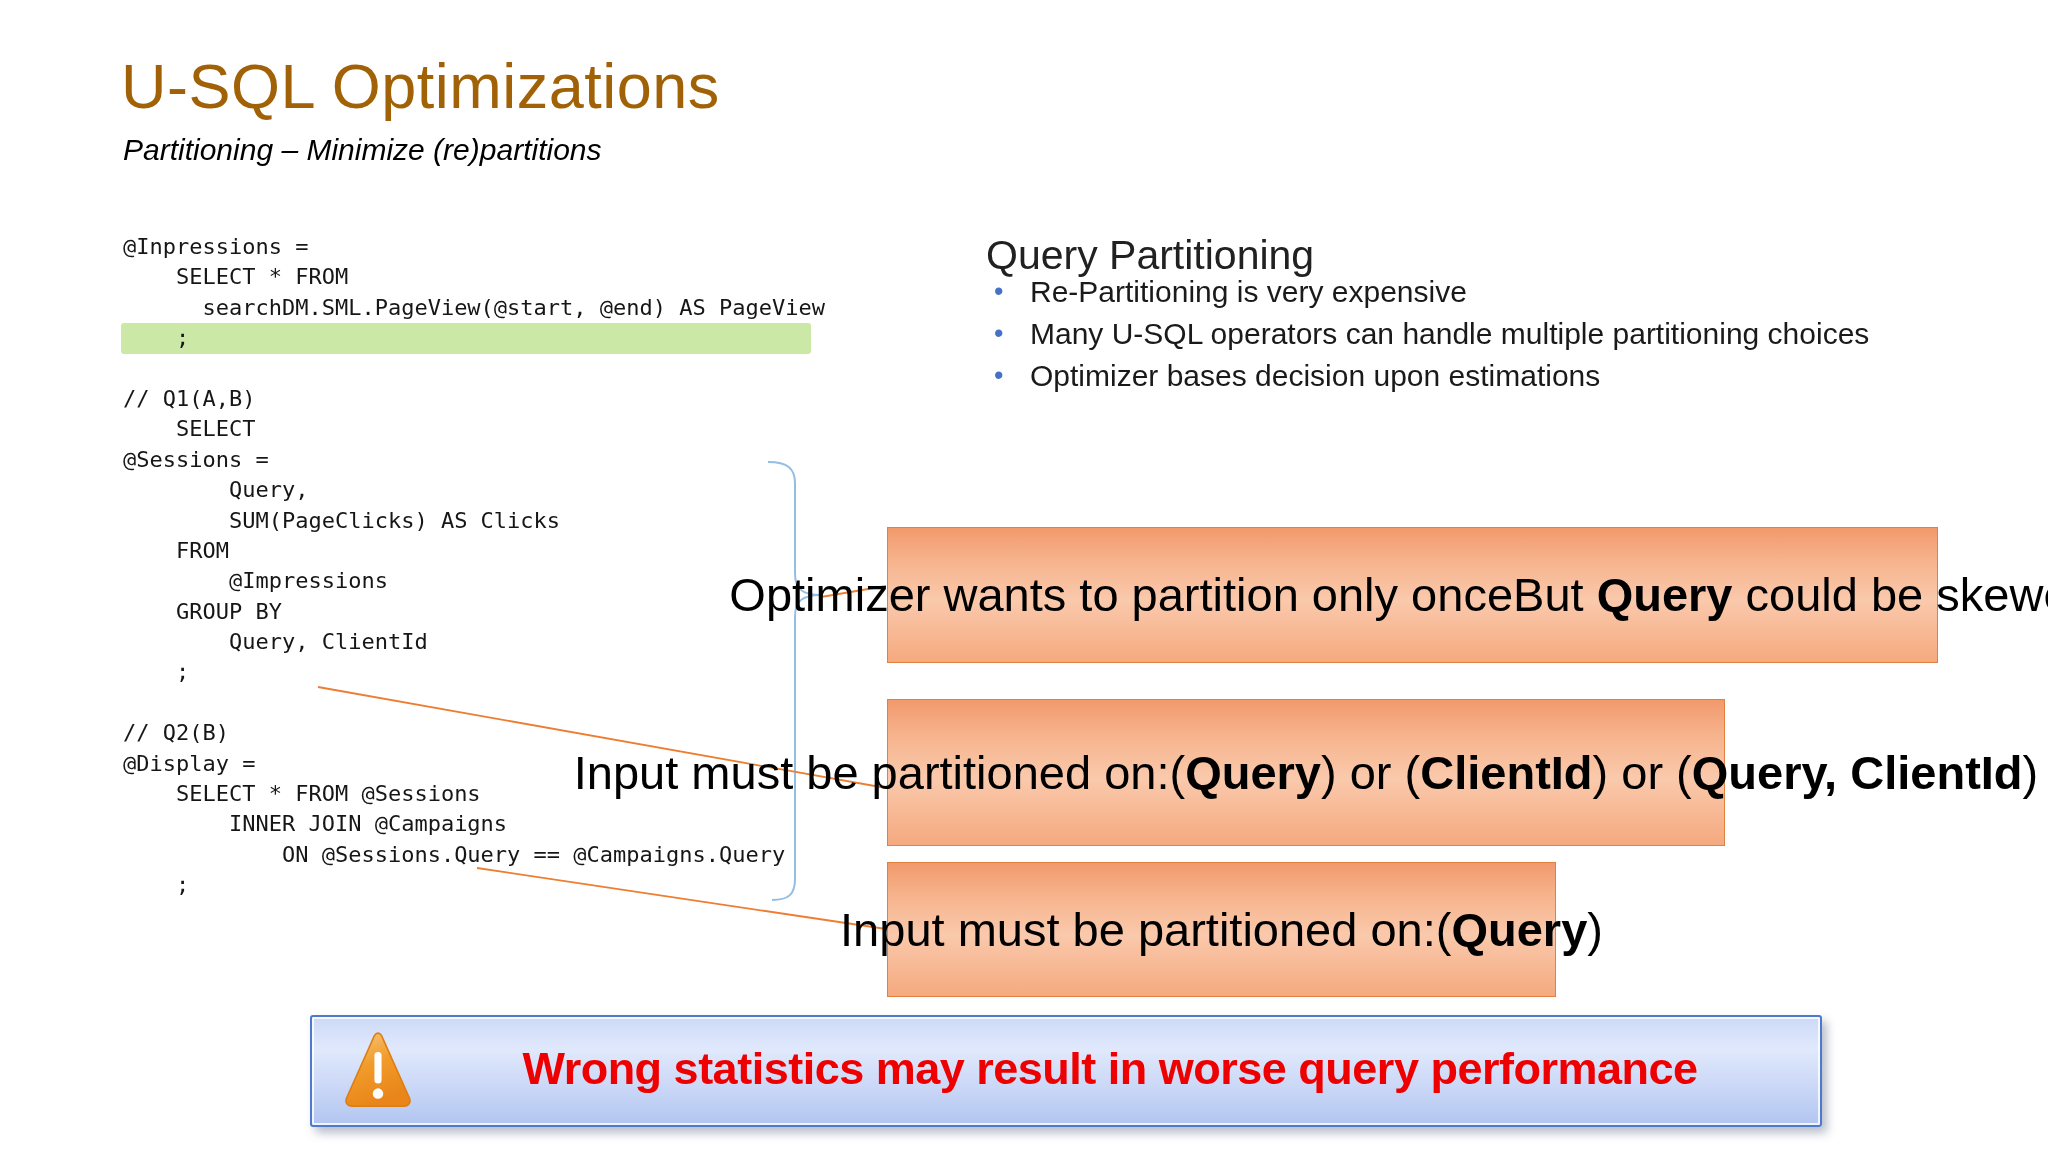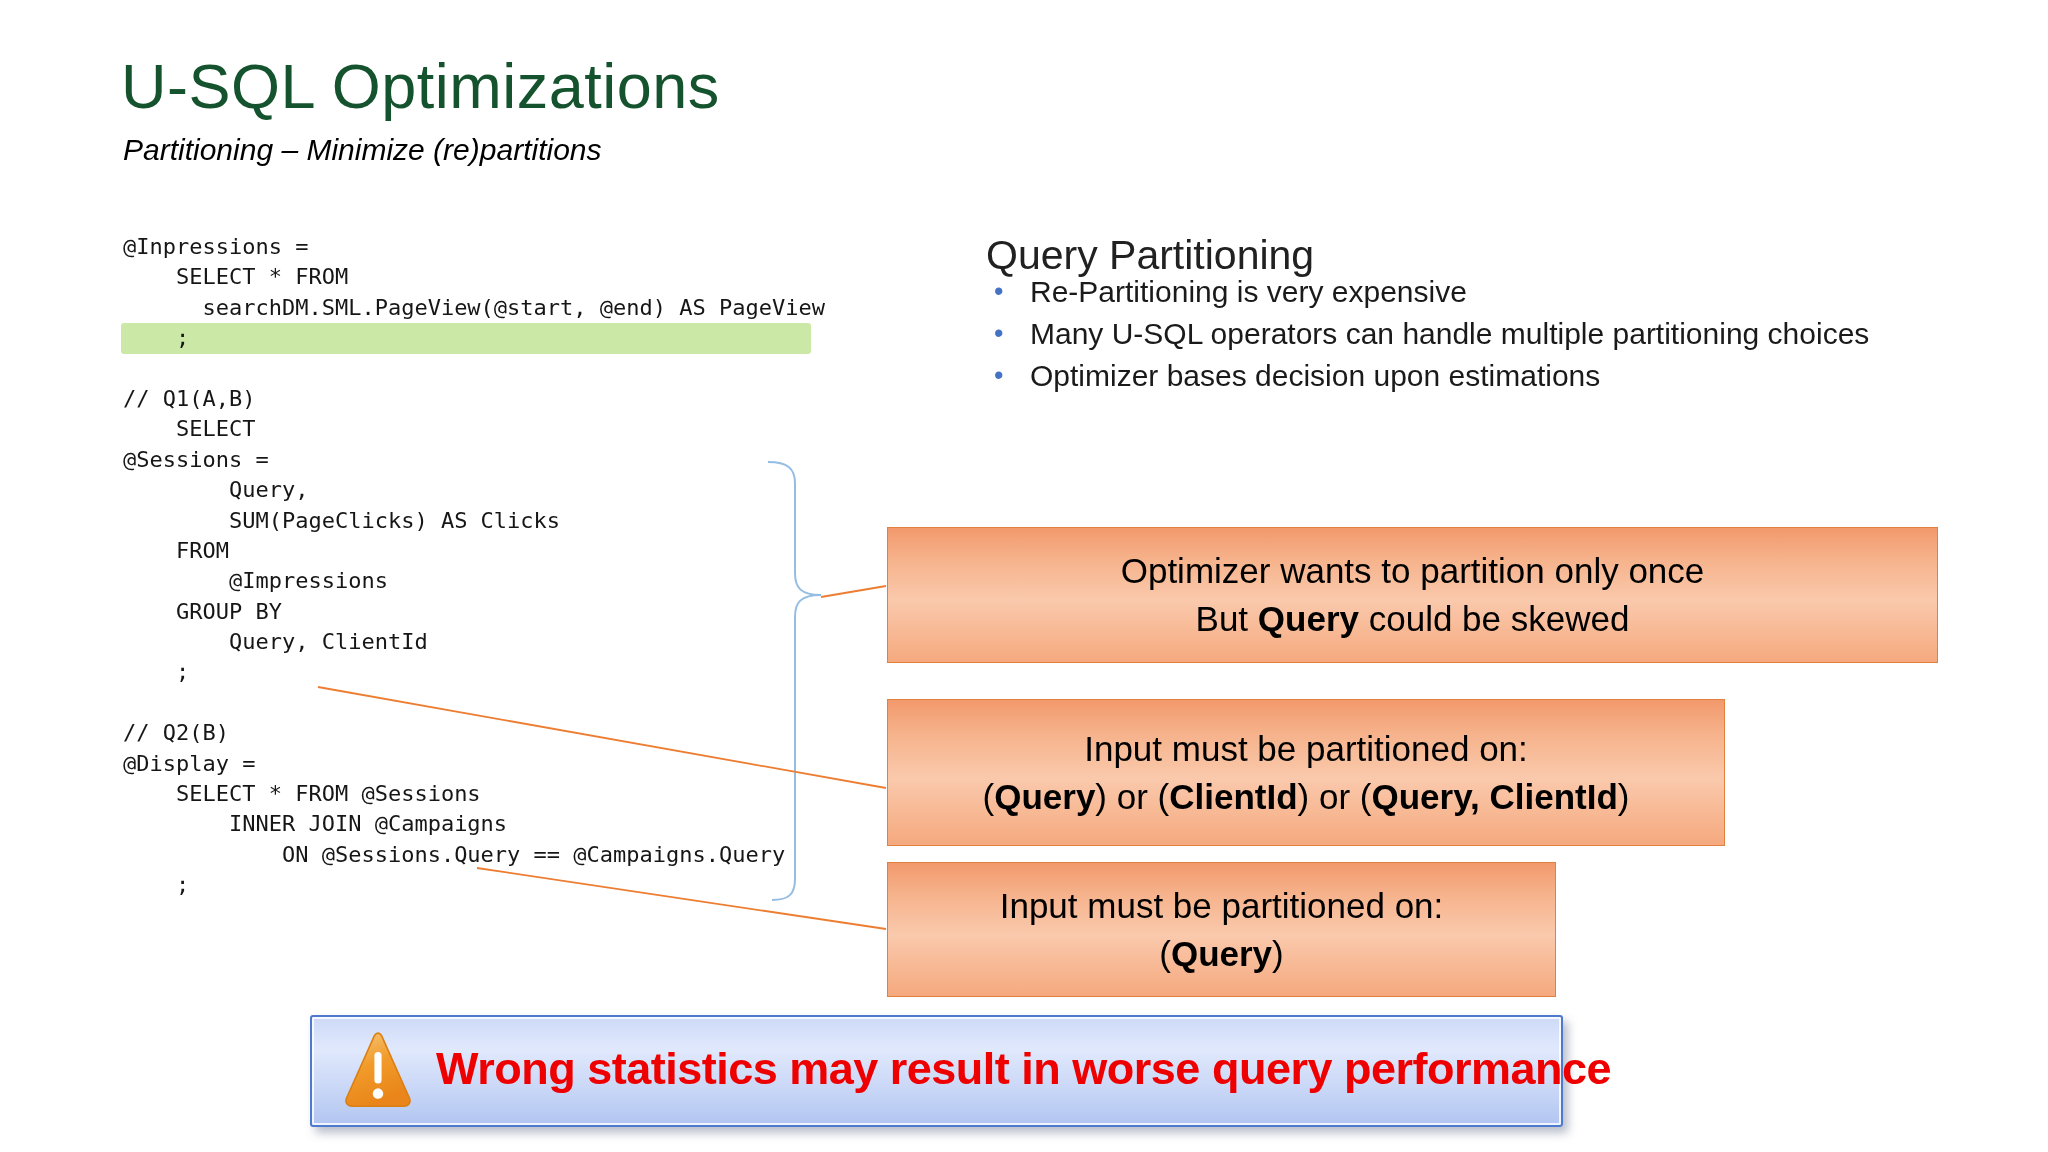--- a/index.html
+++ b/index.html
@@ -3,21 +3,21 @@
 <meta charset="utf-8">
 <style>
   html,body{margin:0;padding:0;background:#888;}
   .slide{
     position:relative;width:2048px;height:1152px;background:#ffffff;
     font-family:"Liberation Sans",sans-serif;overflow:hidden;
   }
   
   .title{
     position:absolute;left:121px;top:50px;font-size:63px;font-weight:300;
-    color:#14532d;letter-spacing:.5px;white-space:nowrap;
+    color:#a16207;letter-spacing:.5px;white-space:nowrap;
   }
   .subtitle{
     position:absolute;left:123px;top:133px;font-size:30px;font-style:italic;
     color:#000000;white-space:nowrap;
   }
   
   .hl-bar{
     position:absolute;left:121px;top:323px;width:690px;height:31px;
     background:var(--highlight-green-bg,#cbe8a6);border-radius:3px;z-index:0;
   }
@@ -36,37 +36,37 @@
   .bullets{
     position:absolute;left:986px;top:271px;margin:0;padding:0;list-style:none;
     font-size:30px;color:#1a1a1a;
   }
   .bullets li{position:relative;height:42px;line-height:42px;padding-left:44px;white-space:nowrap;}
   .bullets .dot{position:absolute;left:8px;top:-1px;color:var(--bullet-blue,#4472c4);font-size:27px;}
   
   .overlay{position:absolute;left:0;top:0;width:2048px;height:1152px;pointer-events:none;}
   
   .callout{
-    position:absolute;display:flex;flex-direction:column;justify-content:center;
+    position:absolute;display:flex;justify-content:center;
     align-items:center;text-align:center;
     border:1.5px solid var(--callout-border,#e2813f);
     background:linear-gradient(180deg,
       var(--callout-gradient-top,#f2996c) 0%,
       #f6b38c 24%,
       var(--callout-gradient-mid,#fac9ac) 54%,
       var(--callout-gradient-bottom,#f5a97e) 100%);
-    font-size:35px;color:#000;
+    font-size:47px;color:#000;
   }
   .callout .callout-line{line-height:48px;white-space:nowrap;}
   .callout-1{left:887px;top:527px;width:1049px;height:134px;}
   .callout-2{left:887px;top:699px;width:836px;height:145px;}
   .callout-3{left:887px;top:862px;width:667px;height:133px;}
   
   .banner{
-    position:absolute;left:310px;top:1015px;width:1253px;height:112px;
+    position:absolute;left:310px;top:1015px;width:1512px;height:112px;
     border:2px solid var(--banner-border,#4d79cf);border-radius:3px;
     background:linear-gradient(180deg,#cdd9f7 0%,#e0e9fc 30%,#ccd9f7 62%,#b2c5f1 100%);
     box-shadow:inset 0 0 0 2px rgba(255,255,255,.8),5px 6px 10px rgba(100,110,140,.45);
     display:flex;align-items:center;box-sizing:border-box;
   }
   .warn-svg{width:68px;height:82px;margin-left:32px;flex:0 0 auto;}
   .banner-text{
     flex:1;text-align:center;font-size:45px;font-weight:bold;
     color:var(--banner-text-red,#ee0000);letter-spacing:-0.5px;
     padding:0 36px 4px 24px;white-space:nowrap;

